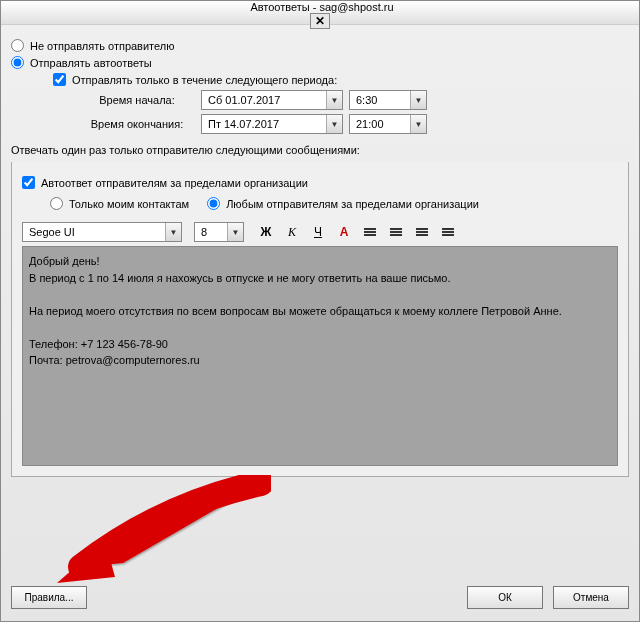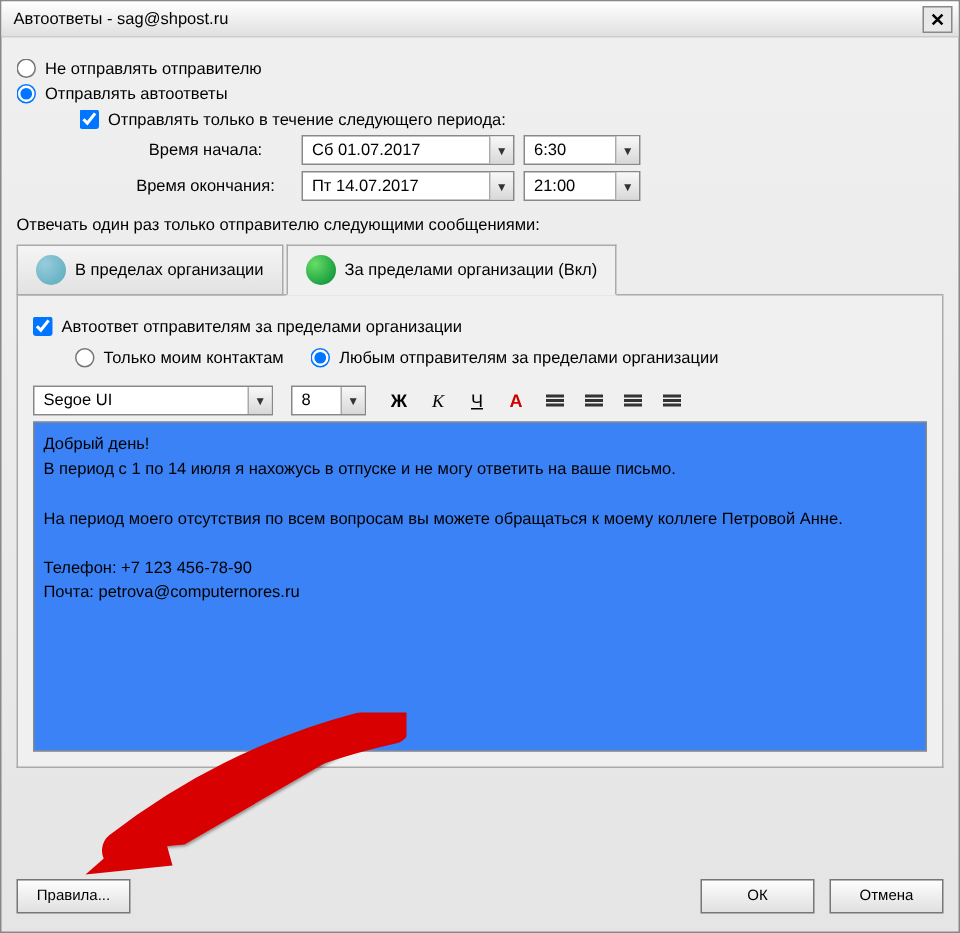--- a/index.html
+++ b/index.html
@@ -20,20 +20,21 @@
     position: relative;
   }
   .titlebar {
     height: 24px;
     background: linear-gradient(#fff, #e0e0e0);
     border-bottom: 1px solid #ccc;
     display: flex;
     align-items: center;
     padding: 0 4px;
     justify-content: space-between;
+    flex-direction: column;
   }
   .titlebar-title {
     font-size: 11px;
     padding-left: 4px;
   }
   .close-btn {
     width: 20px;
     height: 18px;
     background: #e8e8e8;
     border: 1px solid #888;
@@ -158,21 +159,21 @@
     cursor: pointer;
   }
   .bold { font-weight: bold; }
   .italic { font-style: italic; font-family: serif; }
   .underline { text-decoration: underline; }
   .color-a { color: #c00; font-weight: bold; }
   .editor {
     width: 100%;
     height: 220px;
     border: 1px solid #888;
-    background: #3b82f6;
+    background: #a3a3a3;
     padding: 6px;
     font-size: 11px;
     line-height: 1.5;
     overflow: auto;
     white-space: pre-wrap;
     font-family: Tahoma, sans-serif;
   }
   .button-row {
     position: absolute;
     bottom: 12px;
@@ -246,30 +247,20 @@
         <span class="drop-arrow">▼</span>
       </div>
       <div class="dropdown time-field">
         <span>21:00</span>
         <span class="drop-arrow">▼</span>
       </div>
     </div>
 
     <div class="section-label">Отвечать один раз только отправителю следующими сообщениями:</div>
 
-    <div class="tabs">
-      <div class="tab">
-        <span class="tab-icon" style="background:radial-gradient(circle at 30% 30%, #9cd, #5ab);"></span>
-        <span>В пределах организации</span>
-      </div>
-      <div class="tab active">
-        <span class="tab-icon" style="background:radial-gradient(circle at 30% 30%, #6d6, #083);"></span>
-        <span>За пределами организации (Вкл)</span>
-      </div>
-    </div>
 
     <div class="tab-panel">
       <div class="check-row">
         <input type="checkbox" checked="" style="">
         <span>Автоответ отправителям за пределами организации</span>
       </div>
       <div class="sub-radio-row">
         <label class="radio-row">
           <input type="radio" name="out" style="">
           <span>Только моим контактам</span>

